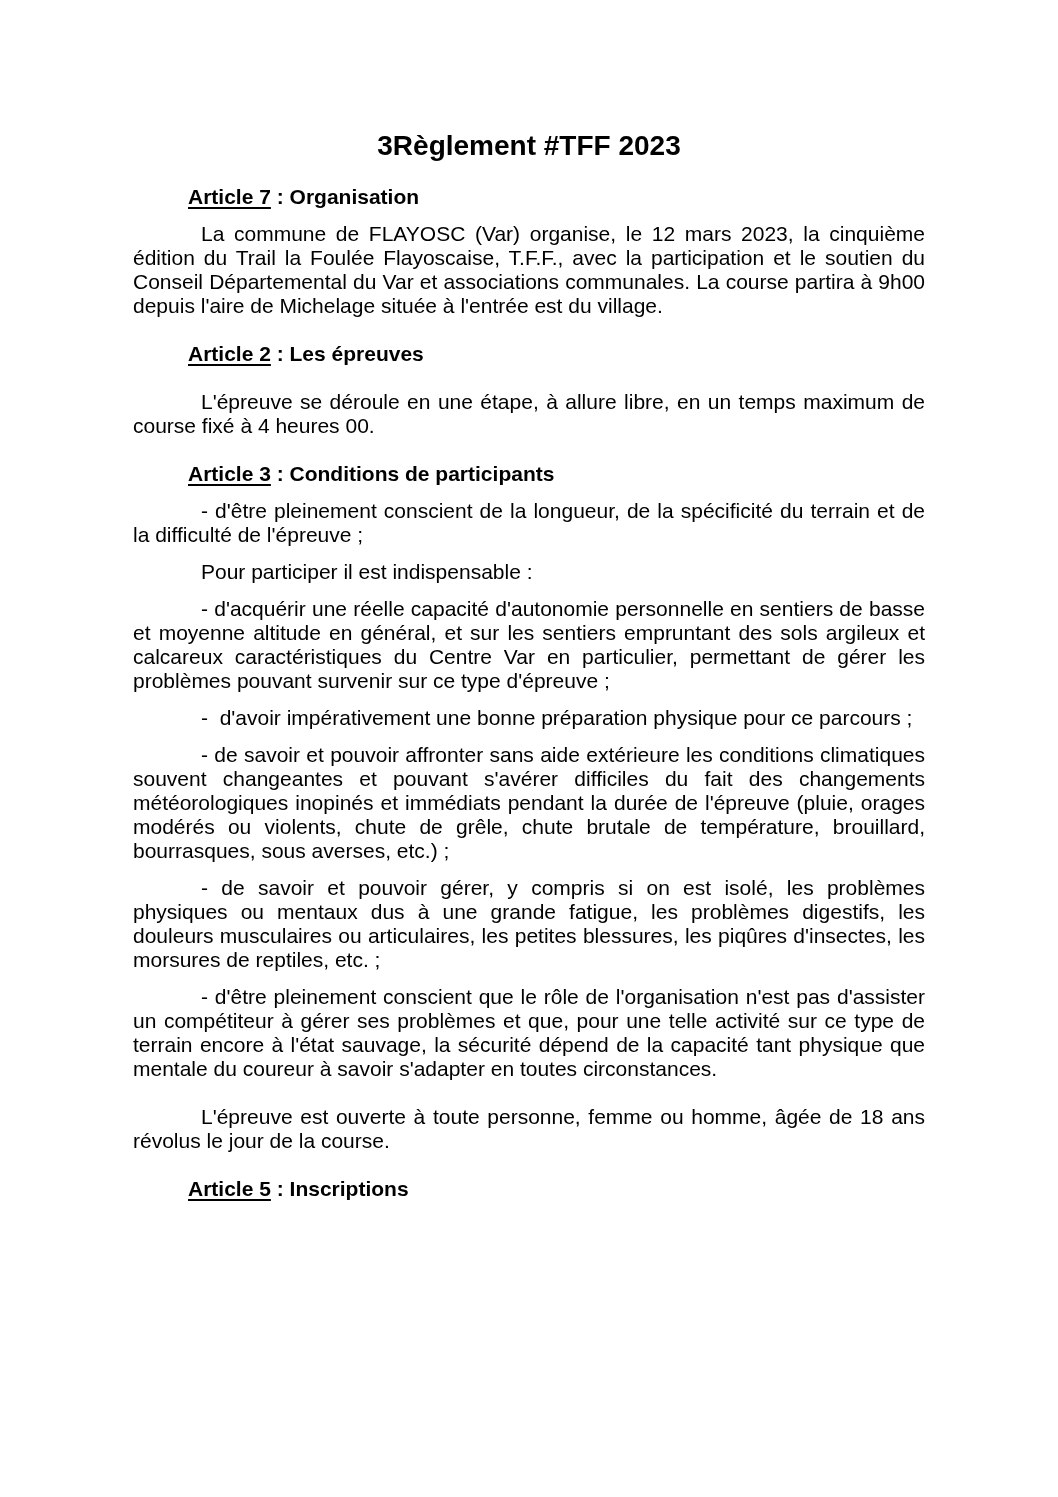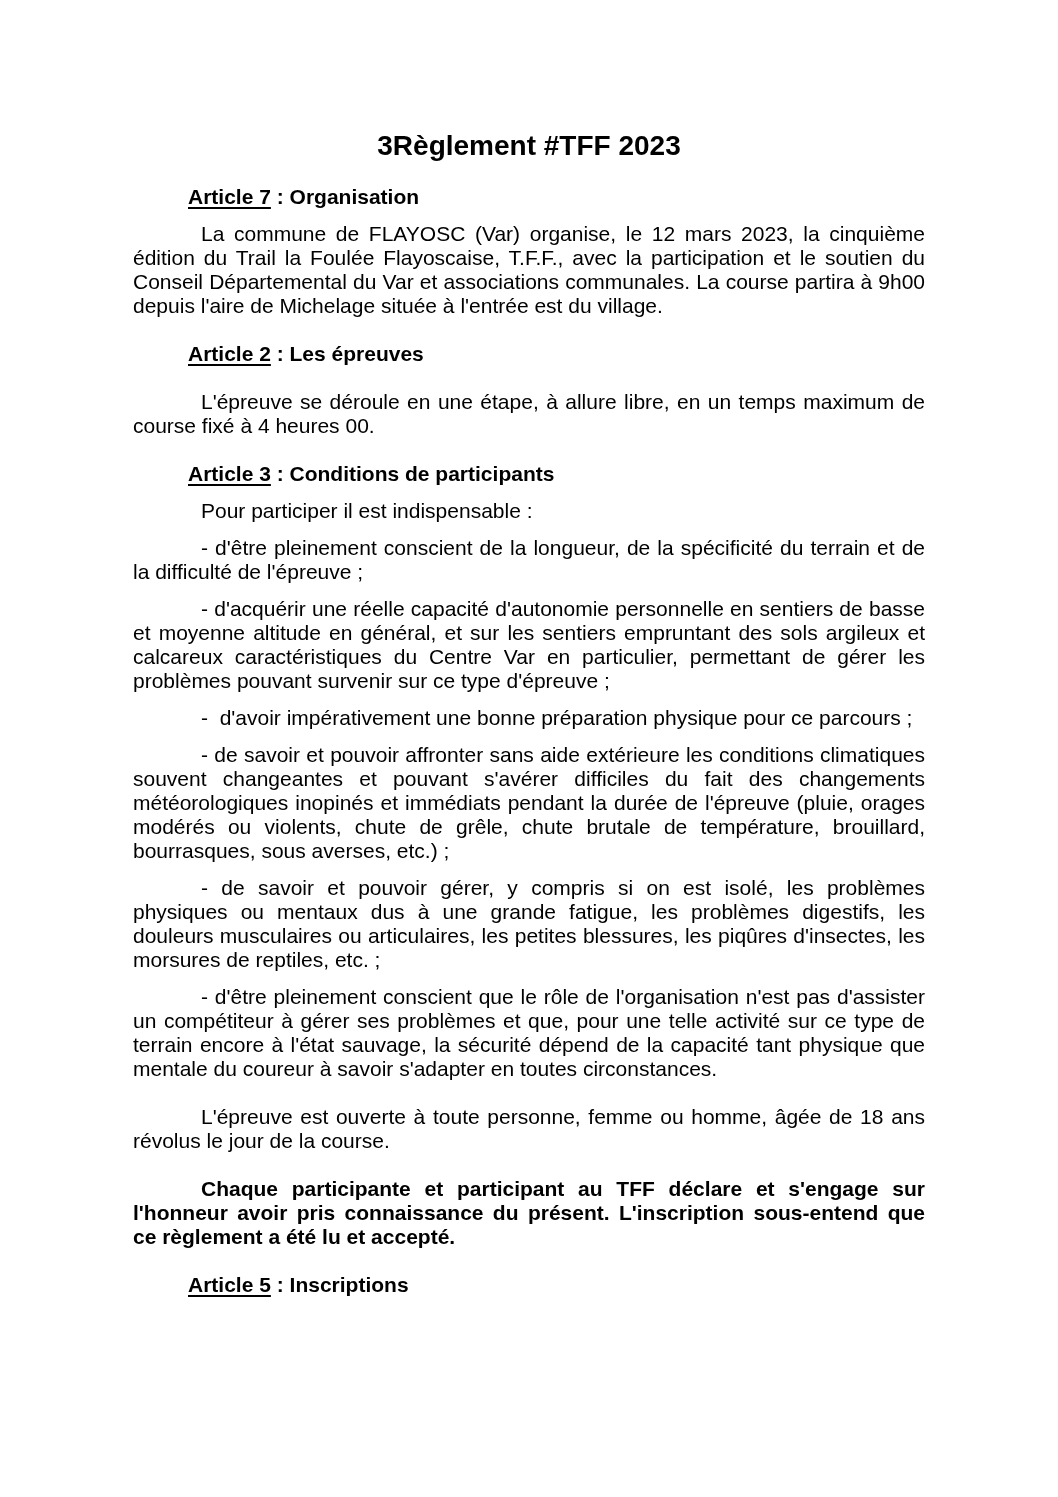--- a/index.html
+++ b/index.html
@@ -52,29 +52,28 @@
     <p class="para">La commune de FLAYOSC (Var) organise, le 12 mars 2023, la cinquième édition du Trail la Foulée Flayoscaise, T.F.F., avec la participation et le soutien du Conseil Départemental du Var et associations communales. La course partira à 9h00 depuis l'aire de Michelage située à l'entrée est du village.</p>
   </section>
 
   <section>
     <p class="art-head"><span class="head-label">Article 2</span><span> : </span><span>Les épreuves</span></p>
     <p class="para gap">L'épreuve se déroule en une étape, à allure libre, en un temps maximum de course fixé à 4 heures 00.</p>
   </section>
 
   <section>
     <p class="art-head"><span class="head-label">Article 3</span><span> : </span><span>Conditions de participants</span></p>
+    <p class="para">- d'être pleinement conscient de la longueur, de la spécificité du terrain et de la difficulté de l'épreuve ;</p>
     <p class="para">Pour participer il est indispensable :</p>
-    <p class="para">- d'être pleinement conscient de la longueur, de la spécificité du terrain et de la difficulté de l'épreuve ;</p>
     <p class="para">- d'acquérir une réelle capacité d'autonomie personnelle en sentiers de basse et moyenne altitude en général, et sur les sentiers empruntant des sols argileux et calcareux caractéristiques du Centre Var en particulier, permettant de gérer les problèmes pouvant survenir sur ce type d'épreuve ;</p>
     <p class="para">-&nbsp; d'avoir impérativement une bonne préparation physique pour ce parcours ;</p>
     <p class="para">- de savoir et pouvoir affronter sans aide extérieure les conditions climatiques souvent changeantes et pouvant s'avérer difficiles du fait des changements météorologiques inopinés et immédiats pendant la durée de l'épreuve (pluie, orages modérés ou violents, chute de grêle, chute brutale de température, brouillard, bourrasques, sous averses, etc.) ;</p>
     <p class="para">- de savoir et pouvoir gérer, y compris si on est isolé, les problèmes physiques ou mentaux dus à une grande fatigue, les problèmes digestifs, les douleurs musculaires ou articulaires, les petites blessures, les piqûres d'insectes, les morsures de reptiles, etc. ;</p>
     <p class="para">- d'être pleinement conscient que le rôle de l'organisation n'est pas d'assister un compétiteur à gérer ses problèmes et que, pour une telle activité sur ce type de terrain encore à l'état sauvage, la sécurité dépend de la capacité tant physique que mentale du coureur à savoir s'adapter en toutes circonstances.</p>
     <p class="para gap">L'épreuve est ouverte à toute personne, femme ou homme, âgée de 18 ans révolus le jour de la course.</p>
-    <p class="para gap bold">Chaque participante et participant au TFF déclare et s'engage sur l'honneur avoir pris connaissance du présent. L'inscription sous-entend que ce règlement a été lu et accepté.</p>
   </section>
 
 
   <section>
     <p class="art-head"><span class="head-label">Article 5</span><span> : </span><span>Inscriptions</span></p>
   </section>
 
 </div>
 
 </body></html>

